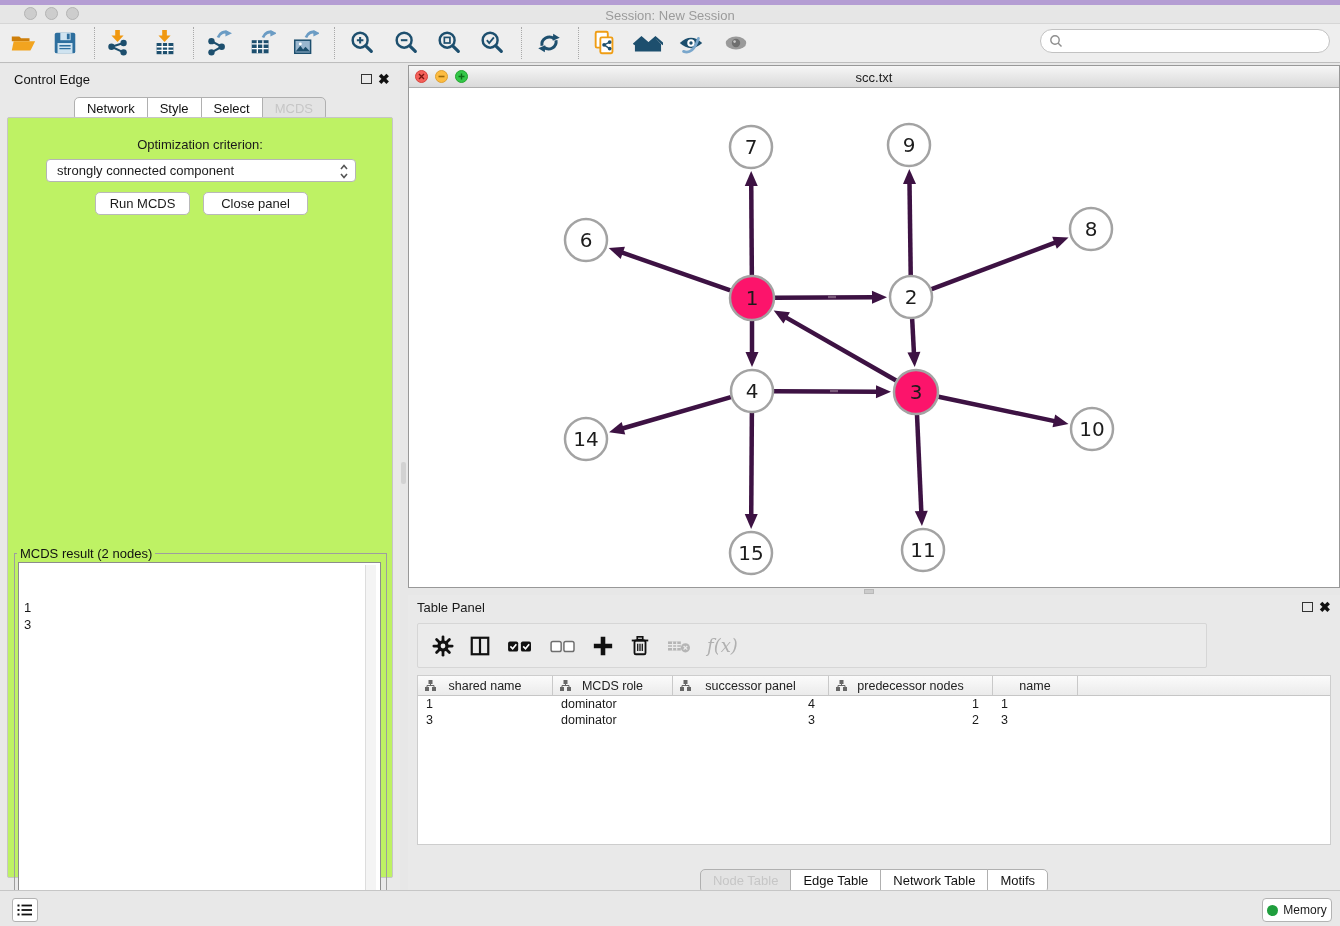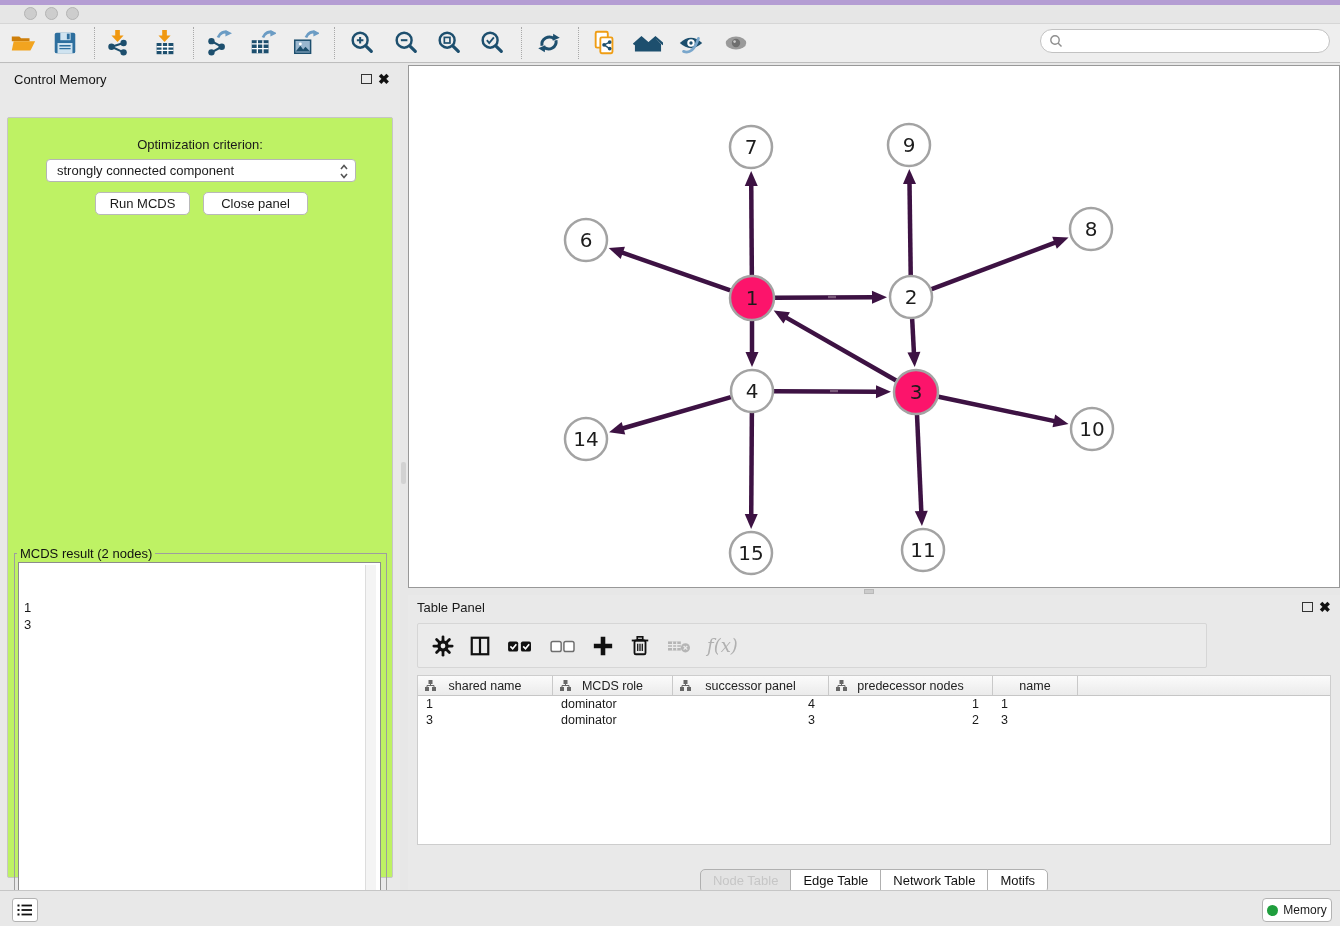--- a/index.html
+++ b/index.html
@@ -70,20 +70,21 @@
   #memory-dot { width:11px; height:11px; border-radius:50%; background:#1f9e3d; }
 </style>
 </head>
 <body>
 
 <div id="top-strip" class="abs"></div>
 <div id="titlebar" class="abs">
   <div class="mac-dot abs" style="left:24px"></div>
   <div class="mac-dot abs" style="left:45px"></div>
   <div class="mac-dot abs" style="left:66px"></div>
+  <div id="win-title" class="abs">Session: New Session</div>
 </div>
 
 <div id="main-toolbar" class="abs">
   <div class="tb-icon abs" style="left:6px">
     <svg width="28" height="28" viewBox="0 0 30 30">
         <path d="M3 8 h8 l2 2 h9 v3 H3 z" fill="#ce7f0a"></path>
         <path d="M5 13 h23 l-5 10 H3 z" fill="#f2a41f"></path>
       </svg>
   </div>
   <div class="tb-icon abs" style="left:48px">
@@ -219,23 +220,29 @@
   </div>
   <div id="search-box" class="abs">
     <svg width="14" height="14" viewBox="0 0 14 14">
         <circle cx="6" cy="6" r="4.2" fill="none" stroke="#8e8e8e" stroke-width="1.4"></circle>
         <line x1="9" y1="9" x2="12.5" y2="12.5" stroke="#8e8e8e" stroke-width="1.4"></line>
       </svg>
   </div>
 </div>
 
 <div id="control-panel" class="abs">
-  <div id="cp-title" class="abs">Control Memory</div>
+  <div id="cp-title" class="abs">Control Edge</div>
   <div class="panel-float-btn abs" style="left:361px"></div>
   <div class="panel-close abs" style="left:378px">✖</div>
+  <div id="cp-tabs" class="tabs-row abs">
+      <div class="tab">Network</div>
+      <div class="tab">Style</div>
+      <div class="tab">Select</div>
+      <div class="tab selected">MCDS</div>
+    </div>
   <div id="cp-content" class="abs">
     <div id="opt-label" class="abs">Optimization criterion:</div>
     <div id="opt-select" class="abs">
       <span>strongly connected component</span>
       <svg width="10" height="17" viewBox="0 0 10 17">
           <path d="M2 6 L5 2.5 L8 6" fill="none" stroke="#555" stroke-width="1.6"></path>
           <path d="M2 11 L5 14.5 L8 11" fill="none" stroke="#555" stroke-width="1.6"></path>
         </svg>
     </div>
     <div class="cp-btn abs" style="left:87px;width:95px">Run MCDS</div>
@@ -248,20 +255,38 @@
         <div id="mcds-scrollbar" class="abs"></div>
       </div>
     </fieldset>
   </div>
 </div>
 
 <div id="v-splitter-handle" class="abs"></div>
 <div id="h-splitter-handle" class="abs"></div>
 
 <div id="net-window" class="abs">
+  <div id="net-titlebar" class="abs">
+    <div class="traffic abs" style="left:6px;background:#f4615a;border:1px solid #d8433c">
+      <svg width="7" height="7" viewBox="0 0 7 7">
+          <path d="M1 1 L6 6 M6 1 L1 6" stroke="#7c1410" stroke-width="1.4"></path>
+        </svg>
+    </div>
+    <div class="traffic abs" style="left:26px;background:#fdbc40;border:1px solid #dfa133">
+      <svg width="7" height="7" viewBox="0 0 7 7">
+          <path d="M0.5 3.5 h6" stroke="#9a6a0b" stroke-width="1.6"></path>
+        </svg>
+    </div>
+    <div class="traffic abs" style="left:46px;background:#33c748;border:1px solid #24a62f">
+      <svg width="7" height="7" viewBox="0 0 7 7">
+          <path d="M0.5 3.5 h6 M3.5 0.5 v6" stroke="#0e6e17" stroke-width="1.4"></path>
+        </svg>
+    </div>
+    <div id="net-title" class="abs">scc.txt</div>
+  </div>
   <svg id="graph-svg" class="abs" style="left:0;top:22px" width="930" height="500" viewBox="0 0 930 500">
       <line x1="342.84768545925334" y1="187.0005043472541" x2="342.245027739462" y2="95.99918865876514" stroke="#3d1243" stroke-width="4.5"></line>
       <polygon points="342.15893691208345,82.99947372460441 348.75812994921597,97.9560993887929 335.7584150150553,98.04219021617143" fill="#3d1243"></polygon>
       <line x1="321.28718253123094" y1="202.4135938964542" x2="211.9293150584546" y2="164.2042185143998" stroke="#3d1243" stroke-width="4.5"></line>
       <polygon points="199.65685301088945,159.91624984717825 215.96137047630614,158.7276749778821 211.6734018090846,171.0001370254472" fill="#3d1243"></polygon>
       <line x1="365.9995451264251" y1="209.85534877278977" x2="465.00073175314213" y2="209.2326998002947" stroke="#3d1243" stroke-width="4.5"></line>
       <polygon points="478.0004746506868,209.15094041100198 463.04165100201243,215.74514961665054 462.9598916127197,202.7454067191059" fill="#3d1243"></polygon>
       <line x1="343" y1="233" x2="343" y2="266" stroke="#3d1243" stroke-width="4.5"></line>
       <polygon points="343,279 336.5,264 349.5,264" fill="#3d1243"></polygon>
       <line x1="501.7105513708537" y1="187.00190418488262" x2="500.48679996720057" y2="93.99679750724289" stroke="#3d1243" stroke-width="4.5"></line>

